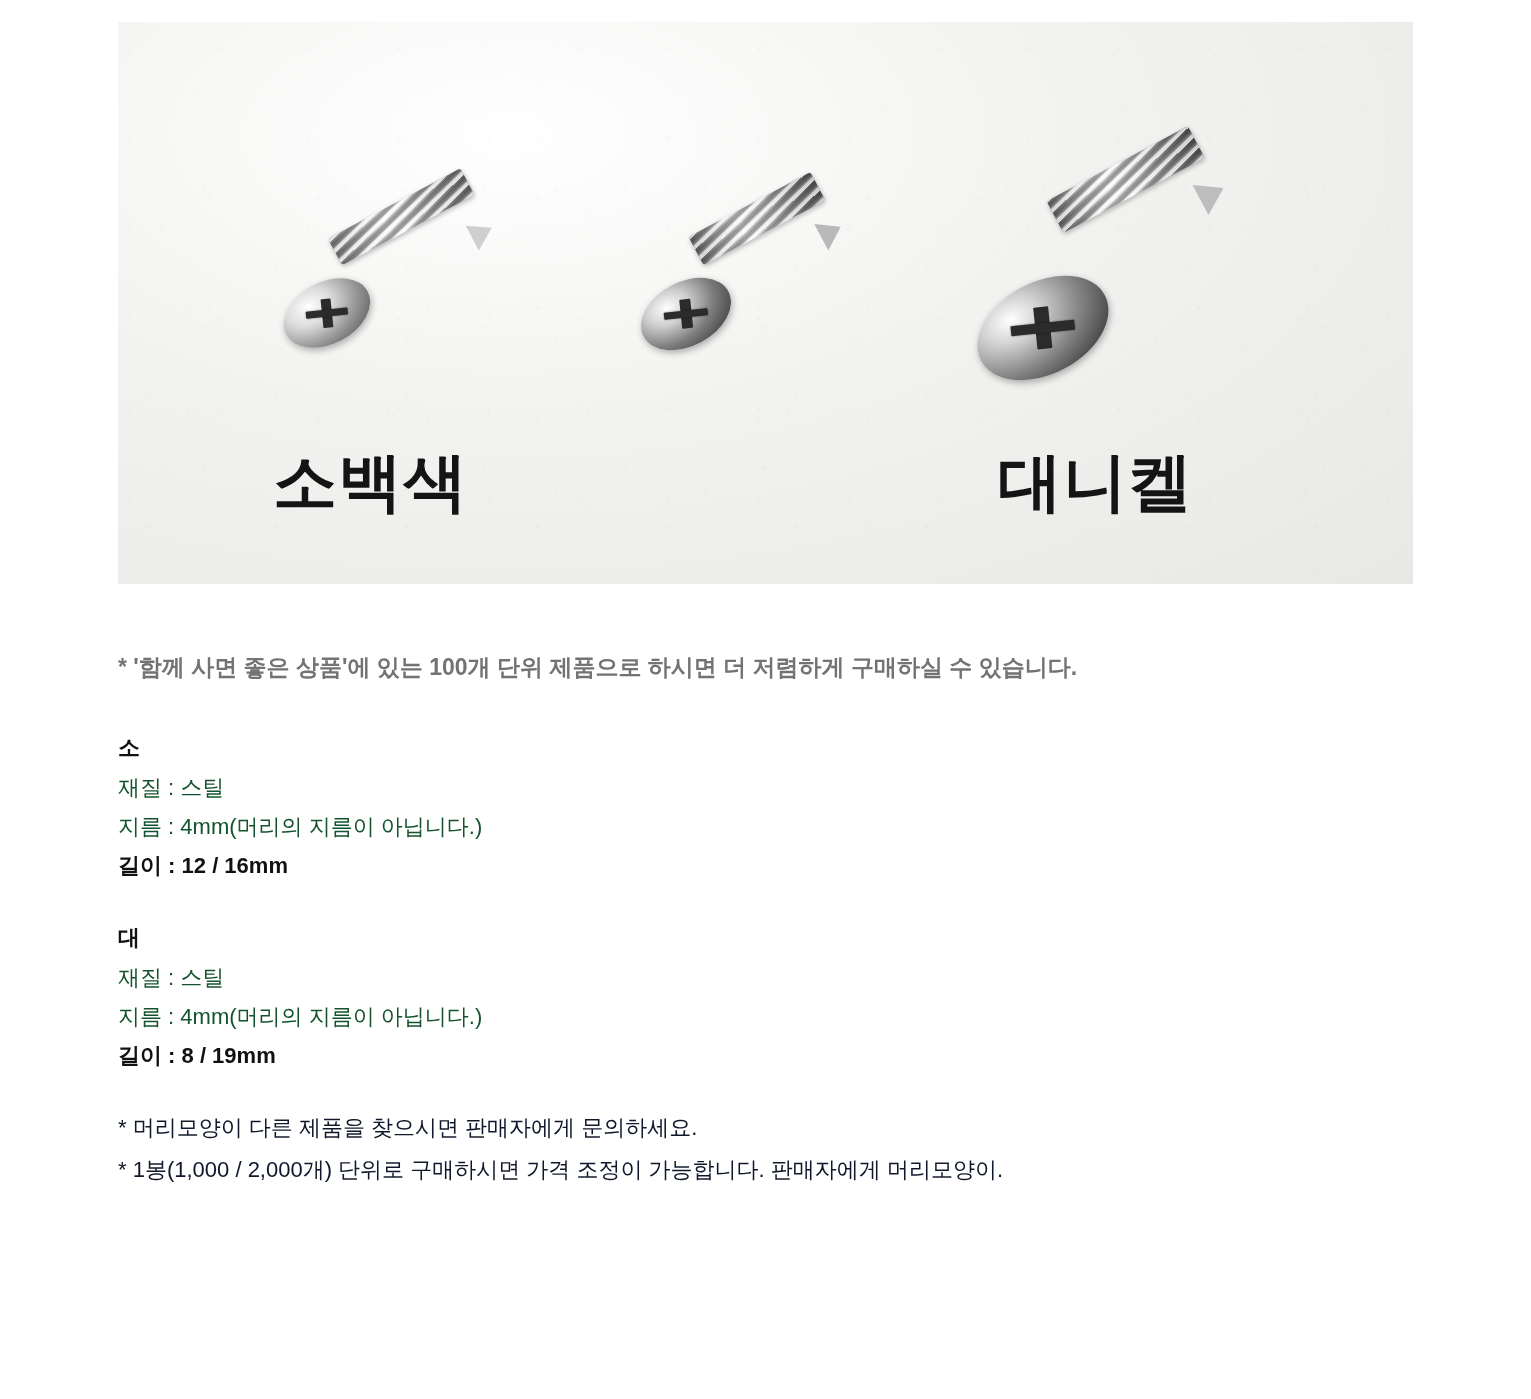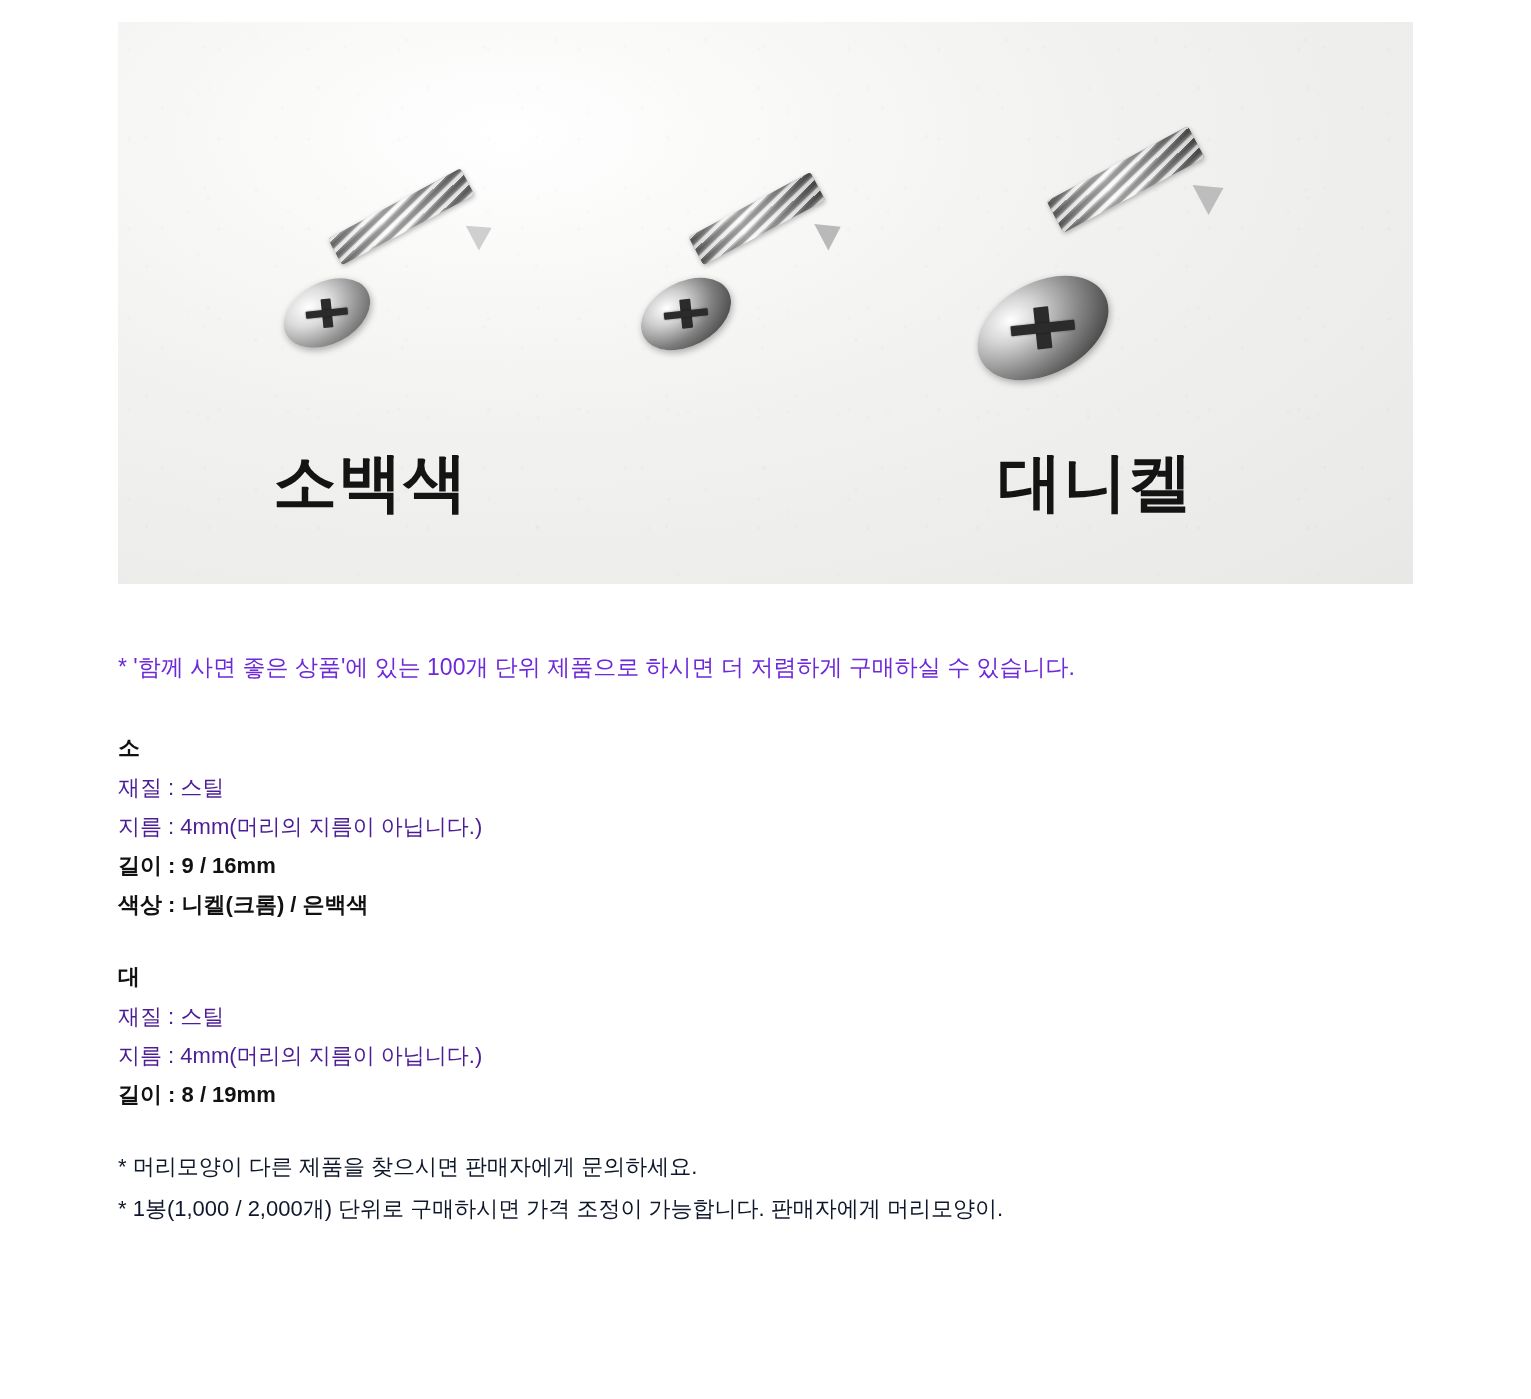--- a/index.html
+++ b/index.html
@@ -123,36 +123,36 @@
     position: absolute;
     left: 118px;
     top: 656px;
     width: 1300px;
     font-size: 22px;
     line-height: 1.0;
     color: #222;
   }
   .notice {
     font-size: 23px;
-    font-weight: 400;
-    color: #6d28d9;
+    font-weight: 700;
+    color: #737373;
     margin: 0 0 58px 0;
     white-space: nowrap;
   }
   .spec-group { margin: 0 0 50px 0; }
   .spec-title {
     font-size: 22px;
     font-weight: 700;
     margin: 0 0 18px 0;
     color: #111;
   }
   .spec-line {
     font-size: 22px;
     margin: 0 0 17px 0;
-    color: #4c1d95;
+    color: #14532d;
   }
   .spec-line.bold { font-weight: 700; color: #111; }
   .foot-line {
     font-size: 22px;
     margin: 0 0 20px 0;
     color: #0f172a;
   }
   .foot-wrap { margin-top: 10px; }
 </style>
 </head>
@@ -200,22 +200,21 @@
   </div>
 
   <div class="text-block">
 
     <p class="notice">* '함께 사면 좋은 상품'에 있는 100개 단위 제품으로 하시면 더 저렴하게 구매하실 수 있습니다.</p>
 
     <div class="spec-group">
       <div class="spec-title">소</div>
       <div class="spec-line">재질 : 스틸</div>
       <div class="spec-line">지름 : 4mm(머리의 지름이 아닙니다.)</div>
-      <div class="spec-line bold">길이 : 9 / 16mm</div>
-      <div class="spec-line bold">색상 : 니켈(크롬) / 은백색</div>
+      <div class="spec-line bold">길이 : 12 / 16mm</div>
     </div>
 
     <div class="spec-group">
       <div class="spec-title">대</div>
       <div class="spec-line">재질 : 스틸</div>
       <div class="spec-line">지름 : 4mm(머리의 지름이 아닙니다.)</div>
       <div class="spec-line bold">길이 : 8 / 19mm</div>
     </div>
 
     <div class="foot-wrap">

